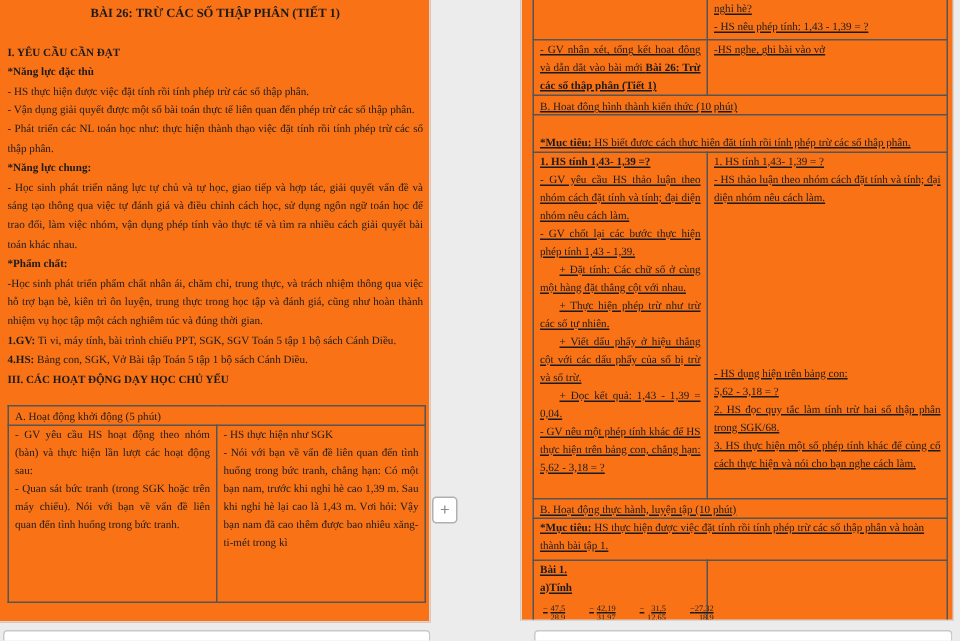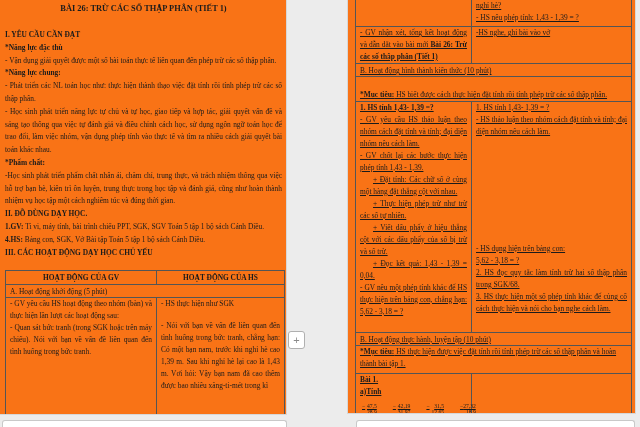--- a/index.html
+++ b/index.html
@@ -53,21 +53,21 @@
   .tbl2 .c1{width:116px;}
   .tbl2 .c2{width:160px;}
   .rowhead td{font-weight:bold;line-height:11px;}
   .par{margin:0;text-align:justify;}
   .indent{text-indent:13px;}
   .center{text-align:left;}
 
   
   .gv-a{padding-top:3px;}
   .hs-a{padding-top:22px;}
-  .hs-a .gap{margin-top:10px;}
+  .hs-a .gap{margin-top:0;}
 
   
   .pad2{padding-top:2px;}
   .pad3{padding-top:3px;}
   .hs-gap{margin-top:105px;}
 
   
   .stacks{display:flex;gap:16px;margin:5px 0 3px 2px;}
   .stack{width:27px;font-size:5.6px;line-height:6.4px;font-family:"Liberation Serif",serif;}
   .stack .top{display:flex;justify-content:space-between;}
@@ -94,37 +94,33 @@
 </style>
 </head>
 <body>
 
 <div class="stage">
 
   <div class="page page-left">
     <div class="doc-title">BÀI 26: TRỪ CÁC SỐ THẬP PHÂN (TIẾT 1)</div>
     <div class="t b">I. YÊU CẦU CẦN ĐẠT</div>
     <div class="t b">*Năng lực đặc thù</div>
+    <div class="t">- HS thực hiện được việc đặt tính rồi tính phép trừ các số thập phân.</div>
     <div class="t">- Vận dụng giải quyết được một số bài toán thực tế liên quan đến phép trừ các số thập phân.</div>
+    <div class="t">- Phát triển các NL toán học như: thực hiện thành thạo việc đặt tính rồi tính phép trừ các số thập phân.</div>
     <div class="t b">*Năng lực chung:</div>
-    <div class="t">- Phát triển các NL toán học như: thực hiện thành thạo việc đặt tính rồi tính phép trừ các số thập phân.</div>
     <div class="t">- Học sinh phát triển năng lực tự chủ và tự học, giao tiếp và hợp tác, giải quyết vấn đề và sáng tạo thông qua việc tự đánh giá và điều chỉnh cách học, sử dụng ngôn ngữ toán học để trao đổi, làm việc nhóm, vận dụng phép tính vào thực tế và tìm ra nhiều cách giải quyết bài toán khác nhau.</div>
     <div class="t b">*Phẩm chất:</div>
     <div class="t">-Học sinh phát triển phẩm chất nhân ái, chăm chỉ, trung thực, và trách nhiệm thông qua việc hỗ trợ bạn bè, kiên trì ôn luyện, trung thực trong học tập và đánh giá, cũng như hoàn thành nhiệm vụ học tập một cách nghiêm túc và đúng thời gian.</div>
-    <div class="t b">II. ĐỒ DÙNG DẠY HỌC.</div>
     <div class="t"><span class="b">1.GV:</span><span> Ti vi, máy tính, bài trình chiếu PPT, SGK, SGV Toán 5 tập 1 bộ sách Cánh Diều.</span></div>
     <div class="t"><span class="b">4.HS:</span><span> Bảng con, SGK, Vở Bài tập Toán 5 tập 1 bộ sách Cánh Diều.</span></div>
     <div class="t b">III. CÁC HOẠT ĐỘNG DẠY HỌC CHỦ YẾU</div>
 
     <table class="doc tbl1">
       <tbody>
-          <tr>
-        <th class="c1" style="height:14px;">HOẠT ĐỘNG CỦA GV</th>
-        <th class="c2">HOẠT ĐỘNG CỦA HS</th>
-      </tr>
       <tr class="rowhead">
         <td colspan="2" style="height:13px;padding-top:1px;">A. Hoạt động khởi động (5 phút)</td>
       </tr>
       <tr>
         <td class="c1 gv-a" style="height:118px;">
           <div class="par">- GV yêu cầu HS hoạt động theo nhóm (bàn) và thực hiện lần lượt các hoạt động sau:</div>
           <div class="par">- Quan sát bức tranh (trong SGK hoặc trên máy chiếu). Nói với bạn về vấn đề liên quan đến tình huống trong bức tranh.</div>
         </td>
         <td class="c2 hs-a">
           <div class="par">- HS thực hiện như SGK</div>

